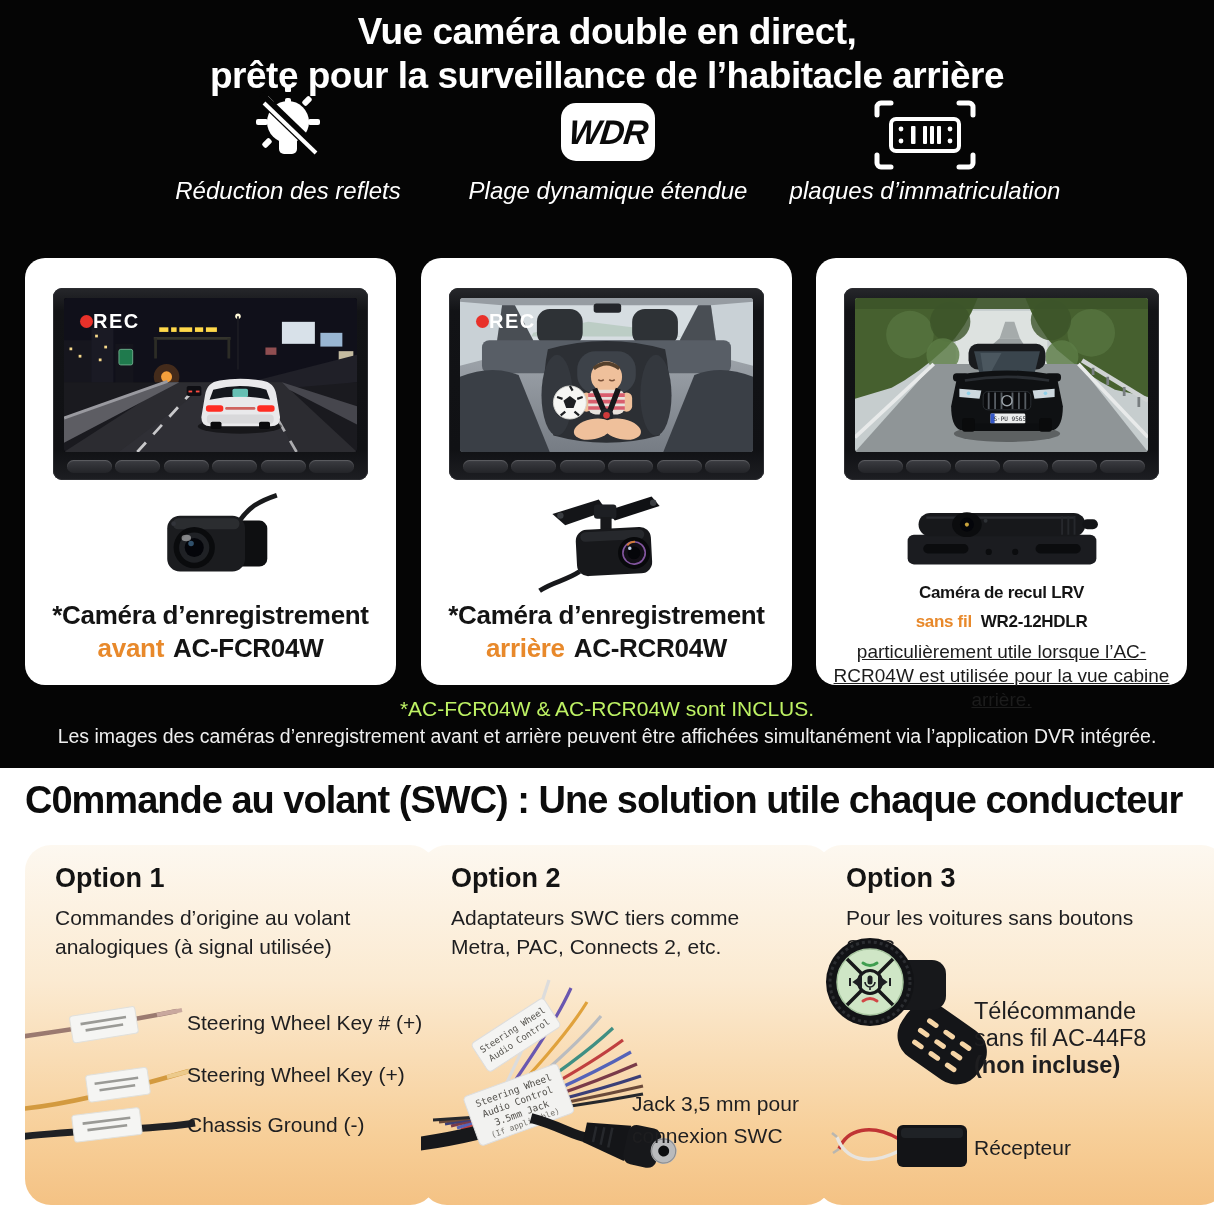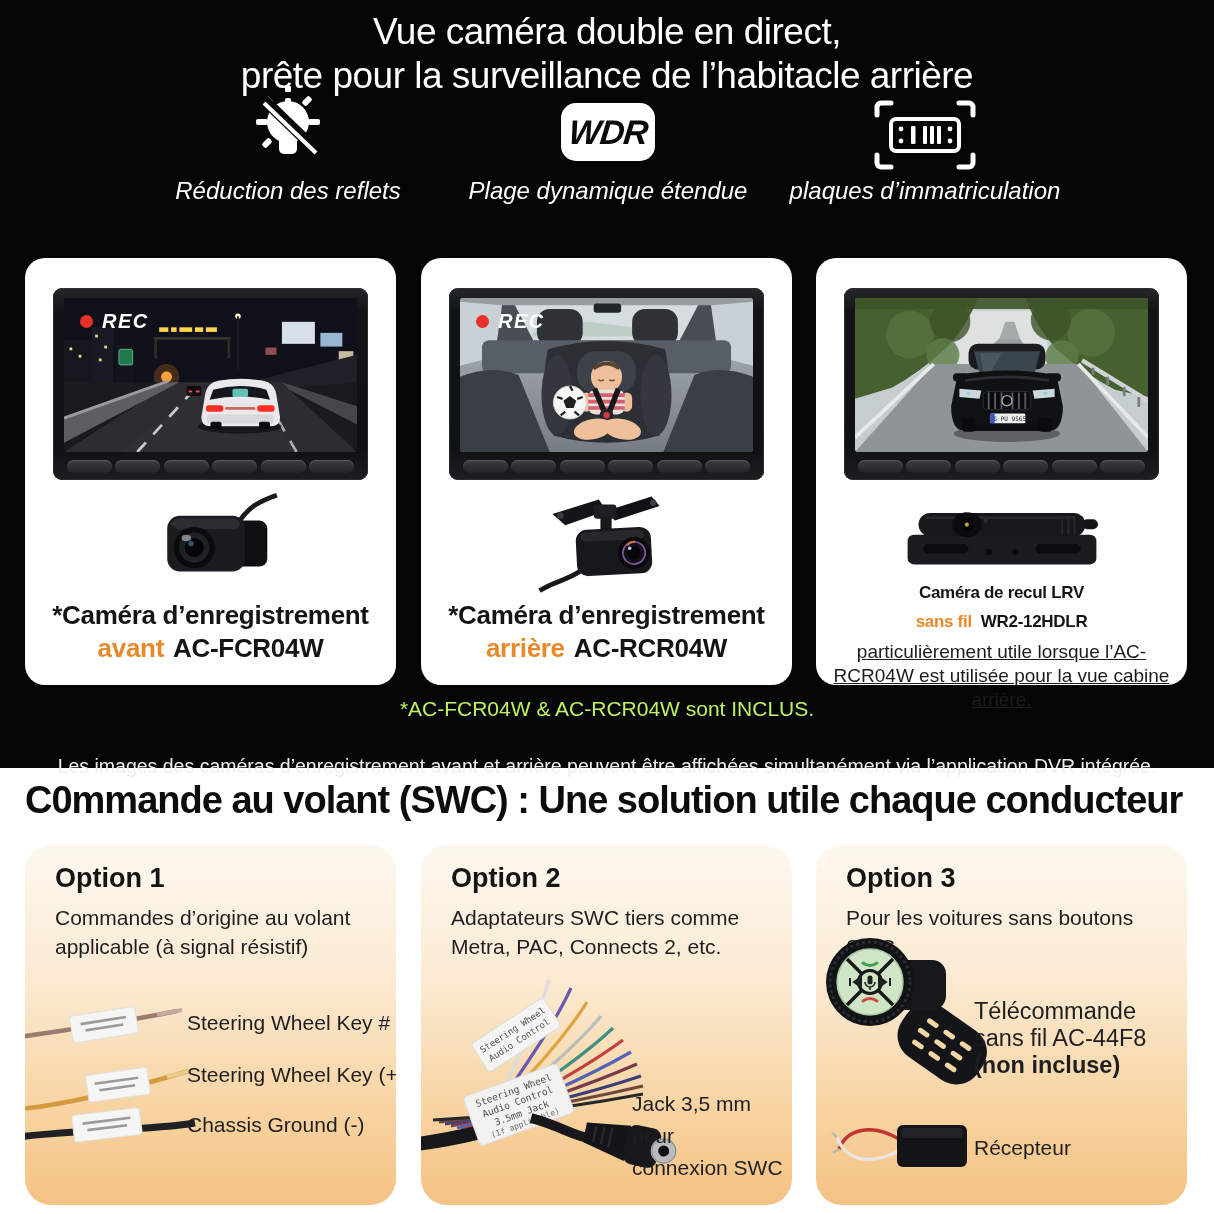--- a/index.html
+++ b/index.html
@@ -6,56 +6,56 @@
   body{
     width:1214px;height:1214px;position:relative;overflow:hidden;
     background:#ffffff;
     font-family:"Liberation Sans", sans-serif;
     -webkit-font-smoothing:antialiased;
   }
   .abs{position:absolute;}
   
   .hero{left:0;top:0;width:1214px;height:768px;background:#050505;}
   .hero-title{left:0;top:10px;width:1214px;text-align:center;color:#fff;
-    font-weight:400;font-size:37px;line-height:44px;letter-spacing:-.5px;}
+    font-weight:700;font-size:37px;line-height:44px;letter-spacing:-.5px;}
   .feature-label{color:#fff;font-style:italic;font-size:24px;line-height:29px;
     text-align:center;transform:translateX(-50%);white-space:nowrap;}
   .wdr-badge{width:94px;height:58px;background:#fff;border-radius:15px;
     display:flex;align-items:center;justify-content:center;}
   .wdr-badge span{font-weight:700;font-style:italic;font-size:34px;color:#0a0a0a;
     letter-spacing:-1px;transform:skewX(-6deg);}
   
   .pcard{top:258px;width:371px;height:427px;background:#fff;border-radius:20px;}
   .unit{left:28px;top:30px;width:315px;height:192px;
     background:linear-gradient(180deg,#26272b 0%,#121316 12%,#101114 84%,#1d1e22 100%);
     border-radius:9px;box-shadow:inset 0 0 0 1px #2c2d31;}
   .unit-screen{position:absolute;left:11px;top:10px;right:11px;bottom:28px;
     background:#000;border-radius:3px;overflow:hidden;}
   .unit-screen svg{display:block;width:100%;height:100%;}
   .unit-buttons{position:absolute;left:14px;right:14px;bottom:6px;height:15px;
     display:flex;justify-content:space-between;align-items:center;}
   .unit-btn{width:45px;height:13px;border-radius:7px;
     background:linear-gradient(180deg,#3c3d42,#232428);
     box-shadow:inset 0 1px 1px rgba(255,255,255,.18);}
-  .rec{position:absolute;left:16px;top:12px;display:flex;align-items:center;gap:9px;font-style:italic;}
+  .rec{position:absolute;left:16px;top:12px;display:flex;align-items:center;}
   .rec-dot{width:13px;height:13px;border-radius:50%;background:#e8312a;}
   .rec-text{color:#fff;font-weight:700;font-size:20px;letter-spacing:1.5px;}
   .caption{width:100%;text-align:center;color:#141414;font-weight:700;
     font-size:26px;line-height:33px;letter-spacing:-.3px;}
   .caption .accent{color:#E8892B;margin-right:9px;}
   .cap-note{width:100%;text-align:center;color:#1c1c1c;font-weight:400;
     font-size:19px;line-height:24px;padding:0 4px;box-sizing:border-box;text-decoration:underline;}
   
   .note-orange{left:0;top:697px;width:1214px;text-align:center;color:#bef264;font-size:21px;}
-  .note-white{left:0;top:755px;width:1214px;text-align:center;color:#efefef;font-size:19.5px;}
+  .note-white{left:0;top:725px;width:1214px;text-align:center;color:#efefef;font-size:19.5px;}
   
   .swc-heading{left:25px;top:779px;width:1170px;color:#0c0c0c;font-weight:700;
     font-size:38px;letter-spacing:-1px;white-space:nowrap;}
   .ocard{top:845px;width:371px;height:360px;border-radius:26px;overflow:hidden;
-    background:linear-gradient(180deg,#FDF8F0 0%,#FBEAD1 38%,#F7CF99 80%,#F4C284 100%);}
+    background:linear-gradient(180deg,#FDF8F0 0%,#FBEAD1 38%,#F7CF99 80%,#F4C284 100%);padding-left:40px;}
   .ocard h3{position:absolute;left:30px;top:18px;margin:0;color:#141414;
     font-size:27px;font-weight:700;}
   .ocard .odesc{position:absolute;left:30px;top:58px;width:318px;color:#1e1e20;
     font-size:21px;line-height:29px;}
   .wire-label{position:absolute;left:162px;color:#1e1e20;font-size:21px;white-space:nowrap;}
   .jack-label{position:absolute;left:211px;color:#1e1e20;font-size:21px;line-height:32px;}
   .remote-label{position:absolute;left:158px;top:122px;color:#1e1e20;
     font-size:23.5px;line-height:27px;margin-top:31px;}
   .remote-label .bold{font-weight:700;}
   .receiver-label{position:absolute;left:158px;top:291px;color:#1e1e20;font-size:21px;}
@@ -366,21 +366,21 @@
   </div>
 
   <div class="abs note-orange">*AC-FCR04W &amp; AC-RCR04W sont INCLUS.</div>
   <div class="abs note-white">Les images des caméras d’enregistrement avant et arrière peuvent être affichées simultanément via l’application DVR intégrée.</div>
 </div>
 
 <div class="abs swc-heading">C0mmande au volant (SWC) : Une solution utile chaque conducteur</div>
 
 <div class="abs ocard" style="left:25px">
   <h3>Option 1</h3>
-  <div class="odesc">Commandes d’origine au volant applicable (à signal résistif)</div>
+  <div class="odesc">Commandes d’origine au volant analogiques (à signal utilisée)</div>
   <svg class="abs" style="left:0;top:130px" width="371" height="220" viewBox="0 0 371 220">
     <path d="M-6 62 C 50 54, 104 46, 152 36" stroke="#9b7a70" stroke-width="4.5" fill="none"></path>
     <path d="M132 40 C 140 38, 148 37, 157 35" stroke="#c9a89e" stroke-width="4" fill="none"></path>
     <g transform="rotate(-9 80 50)">
       <rect x="46" y="36" width="66" height="27" rx="3" fill="#f5f5f3" stroke="#e0e0dc"></rect>
       <rect x="56" y="44" width="46" height="2.6" fill="#9a9a96"></rect>
       <rect x="60" y="51" width="38" height="2.6" fill="#9a9a96"></rect>
     </g>
     <path d="M-6 134 C 44 130, 110 112, 164 96" stroke="#d39a3f" stroke-width="4.5" fill="none"></path>
     <path d="M142 102 C 150 100, 158 98, 168 95" stroke="#ecca8c" stroke-width="4" fill="none"></path>

